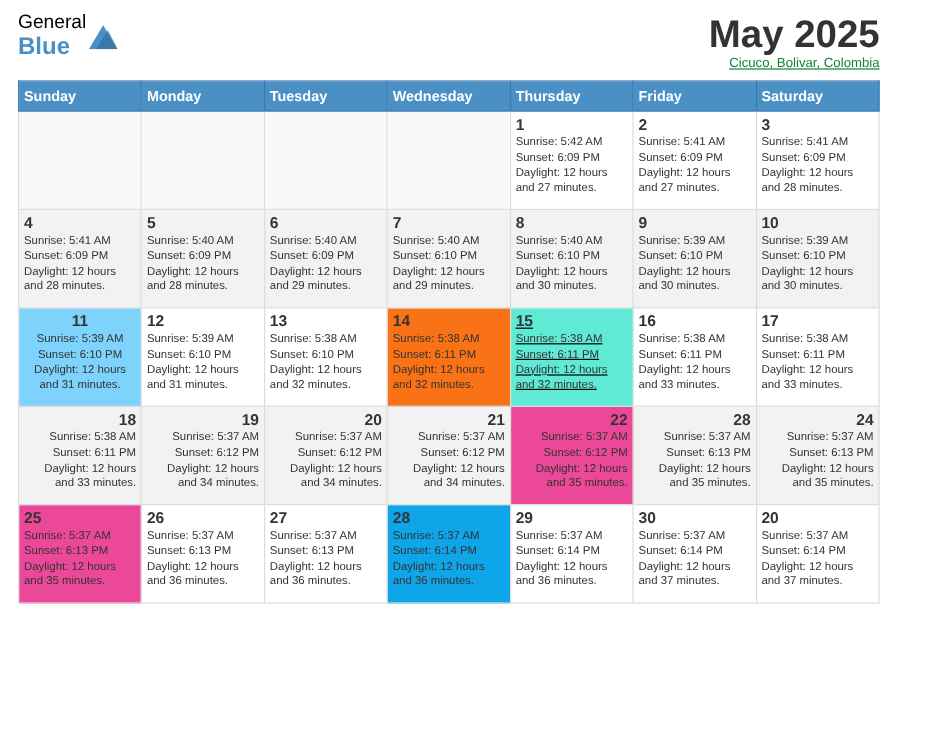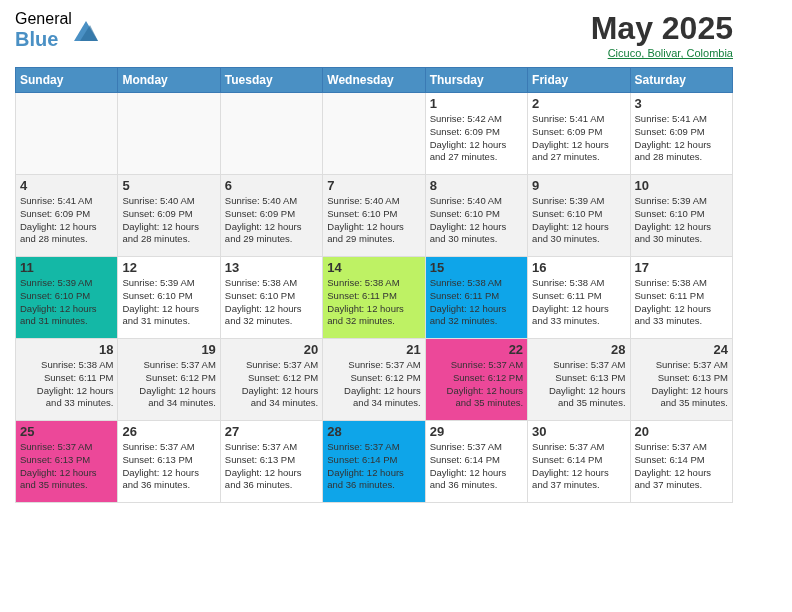--- a/index.html
+++ b/index.html
@@ -178,37 +178,37 @@
           <td style="background: rgb(242, 242, 242);">
             <div class="day-number">9</div>
             <div class="day-info">Sunrise: 5:39 AM<br>Sunset: 6:10 PM<br>Daylight: 12 hours and 30 minutes.</div>
           </td>
           <td style="background: rgb(242, 242, 242);">
             <div class="day-number">10</div>
             <div class="day-info">Sunrise: 5:39 AM<br>Sunset: 6:10 PM<br>Daylight: 12 hours and 30 minutes.</div>
           </td>
         </tr>
         <tr class="row-week3">
-          <td style="background: #14b8a6;">
+          <td style="background: #7dd3fc; text-align: center;">
             <div class="day-number">11</div>
             <div class="day-info">Sunrise: 5:39 AM<br>Sunset: 6:10 PM<br>Daylight: 12 hours and 31 minutes.</div>
           </td>
           <td style="background: rgb(255, 255, 255);">
             <div class="day-number">12</div>
             <div class="day-info">Sunrise: 5:39 AM<br>Sunset: 6:10 PM<br>Daylight: 12 hours and 31 minutes.</div>
           </td>
           <td style="background: rgb(255, 255, 255);">
             <div class="day-number">13</div>
             <div class="day-info">Sunrise: 5:38 AM<br>Sunset: 6:10 PM<br>Daylight: 12 hours and 32 minutes.</div>
           </td>
-          <td style="background: #bef264;">
+          <td style="background: #f97316;">
             <div class="day-number">14</div>
             <div class="day-info">Sunrise: 5:38 AM<br>Sunset: 6:11 PM<br>Daylight: 12 hours and 32 minutes.</div>
           </td>
-          <td style="background: #0ea5e9;">
+          <td style="background: #5eead4; text-decoration: underline;">
             <div class="day-number">15</div>
             <div class="day-info">Sunrise: 5:38 AM<br>Sunset: 6:11 PM<br>Daylight: 12 hours and 32 minutes.</div>
           </td>
           <td style="background: rgb(255, 255, 255);">
             <div class="day-number">16</div>
             <div class="day-info">Sunrise: 5:38 AM<br>Sunset: 6:11 PM<br>Daylight: 12 hours and 33 minutes.</div>
           </td>
           <td style="background: rgb(255, 255, 255);">
             <div class="day-number">17</div>
             <div class="day-info">Sunrise: 5:38 AM<br>Sunset: 6:11 PM<br>Daylight: 12 hours and 33 minutes.</div>

